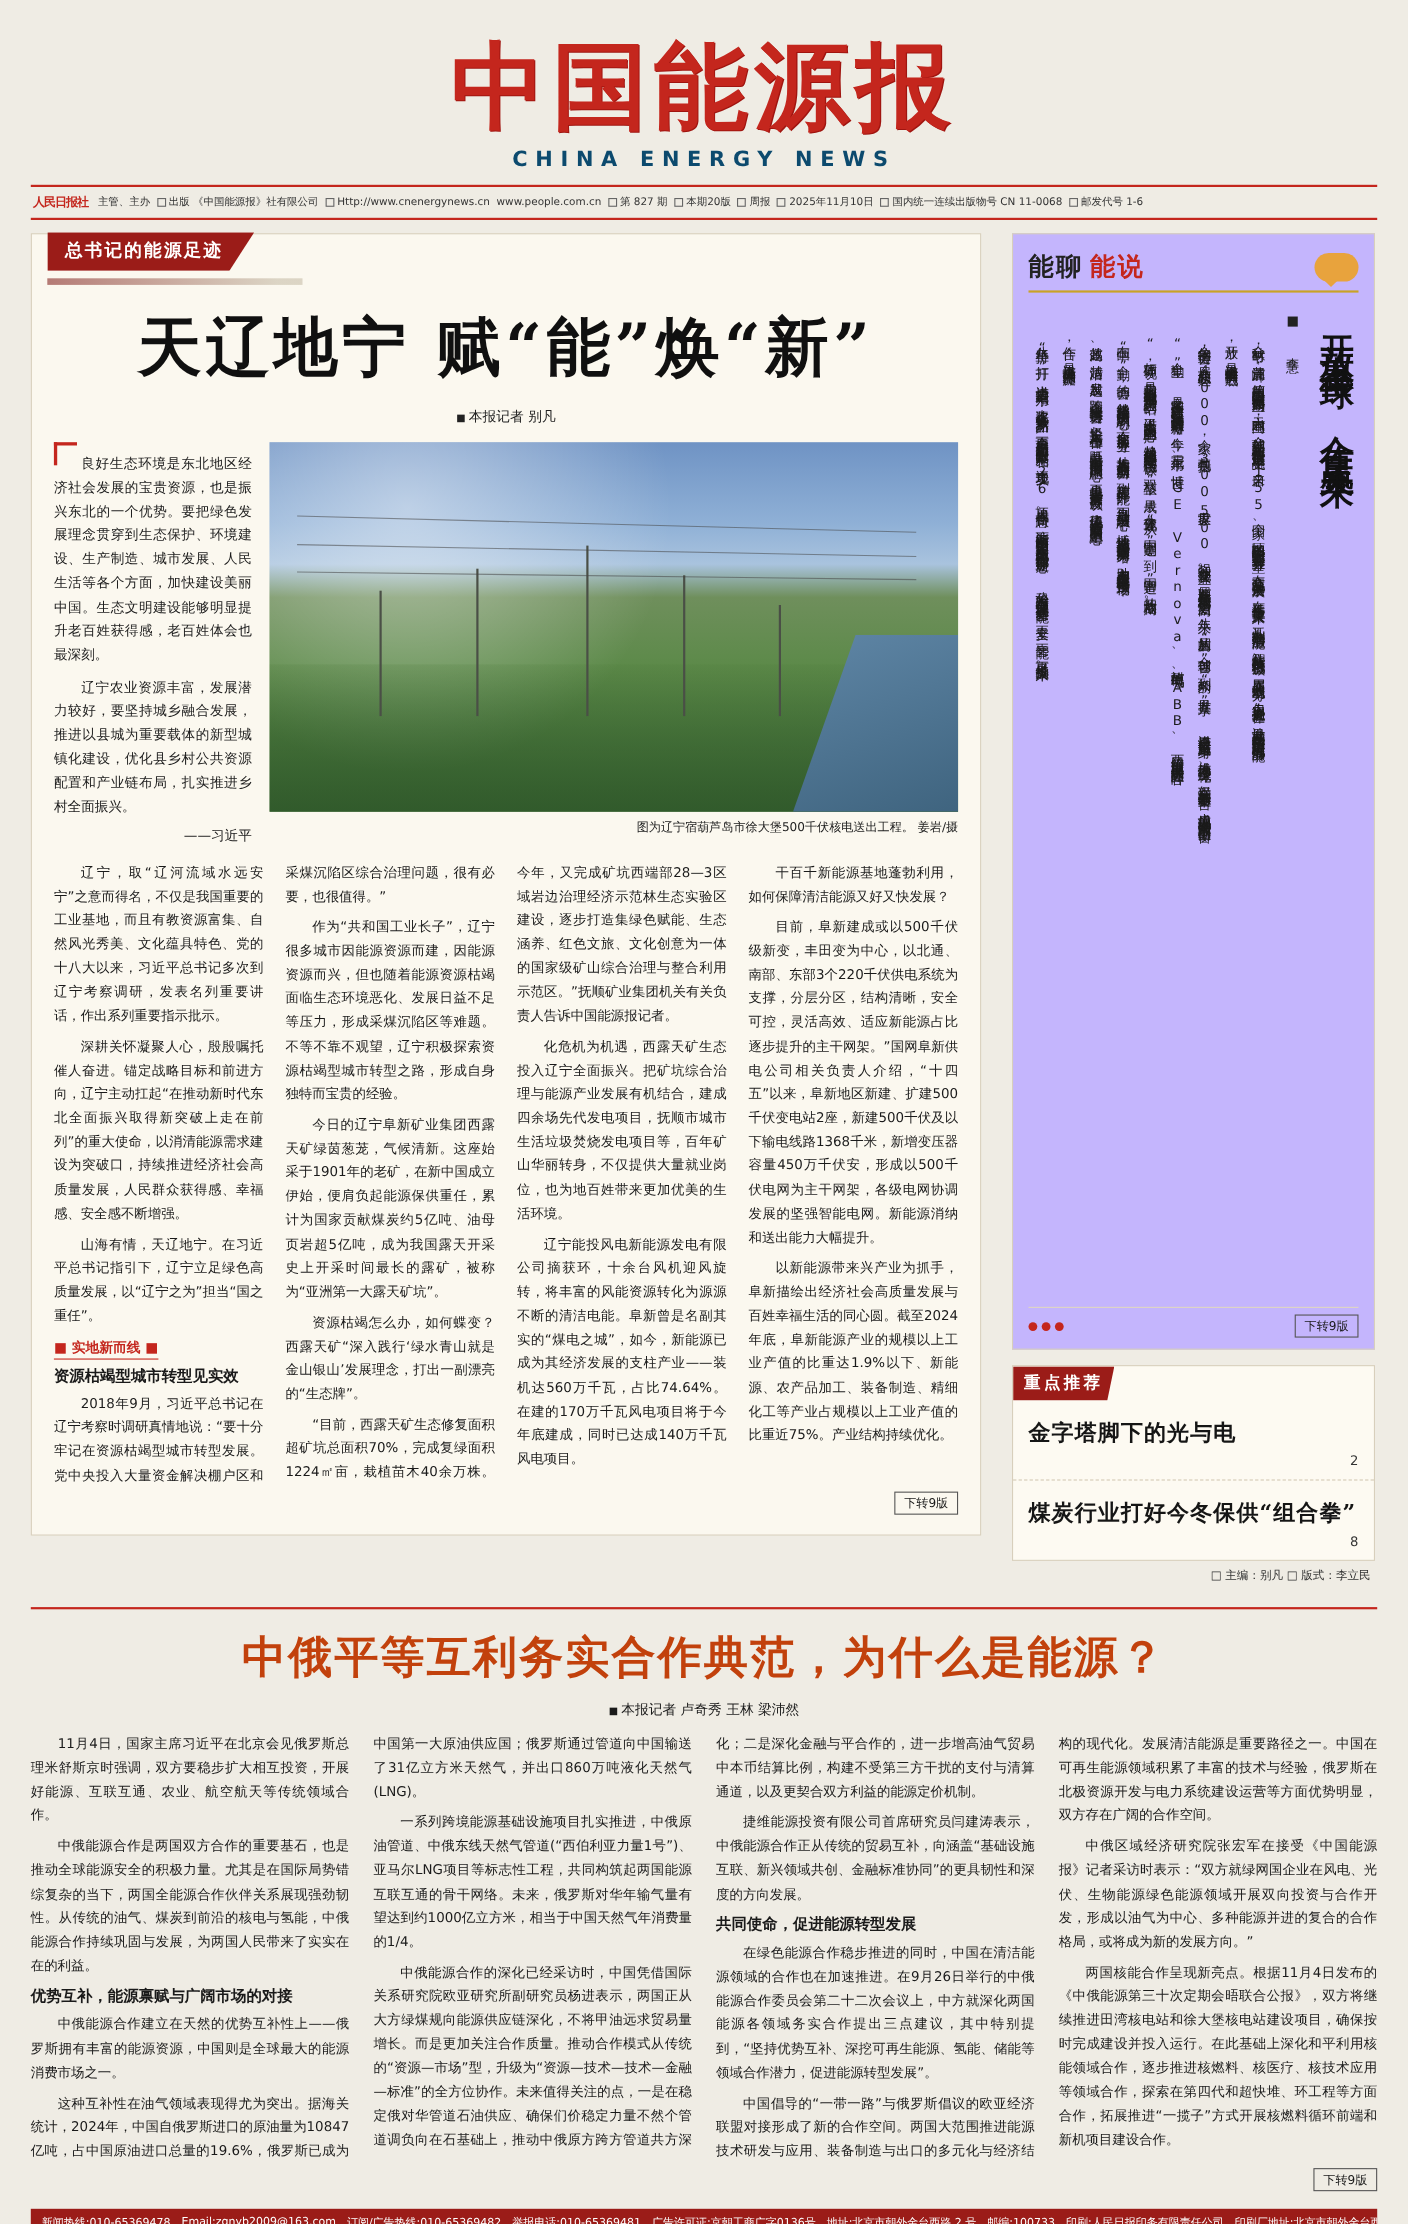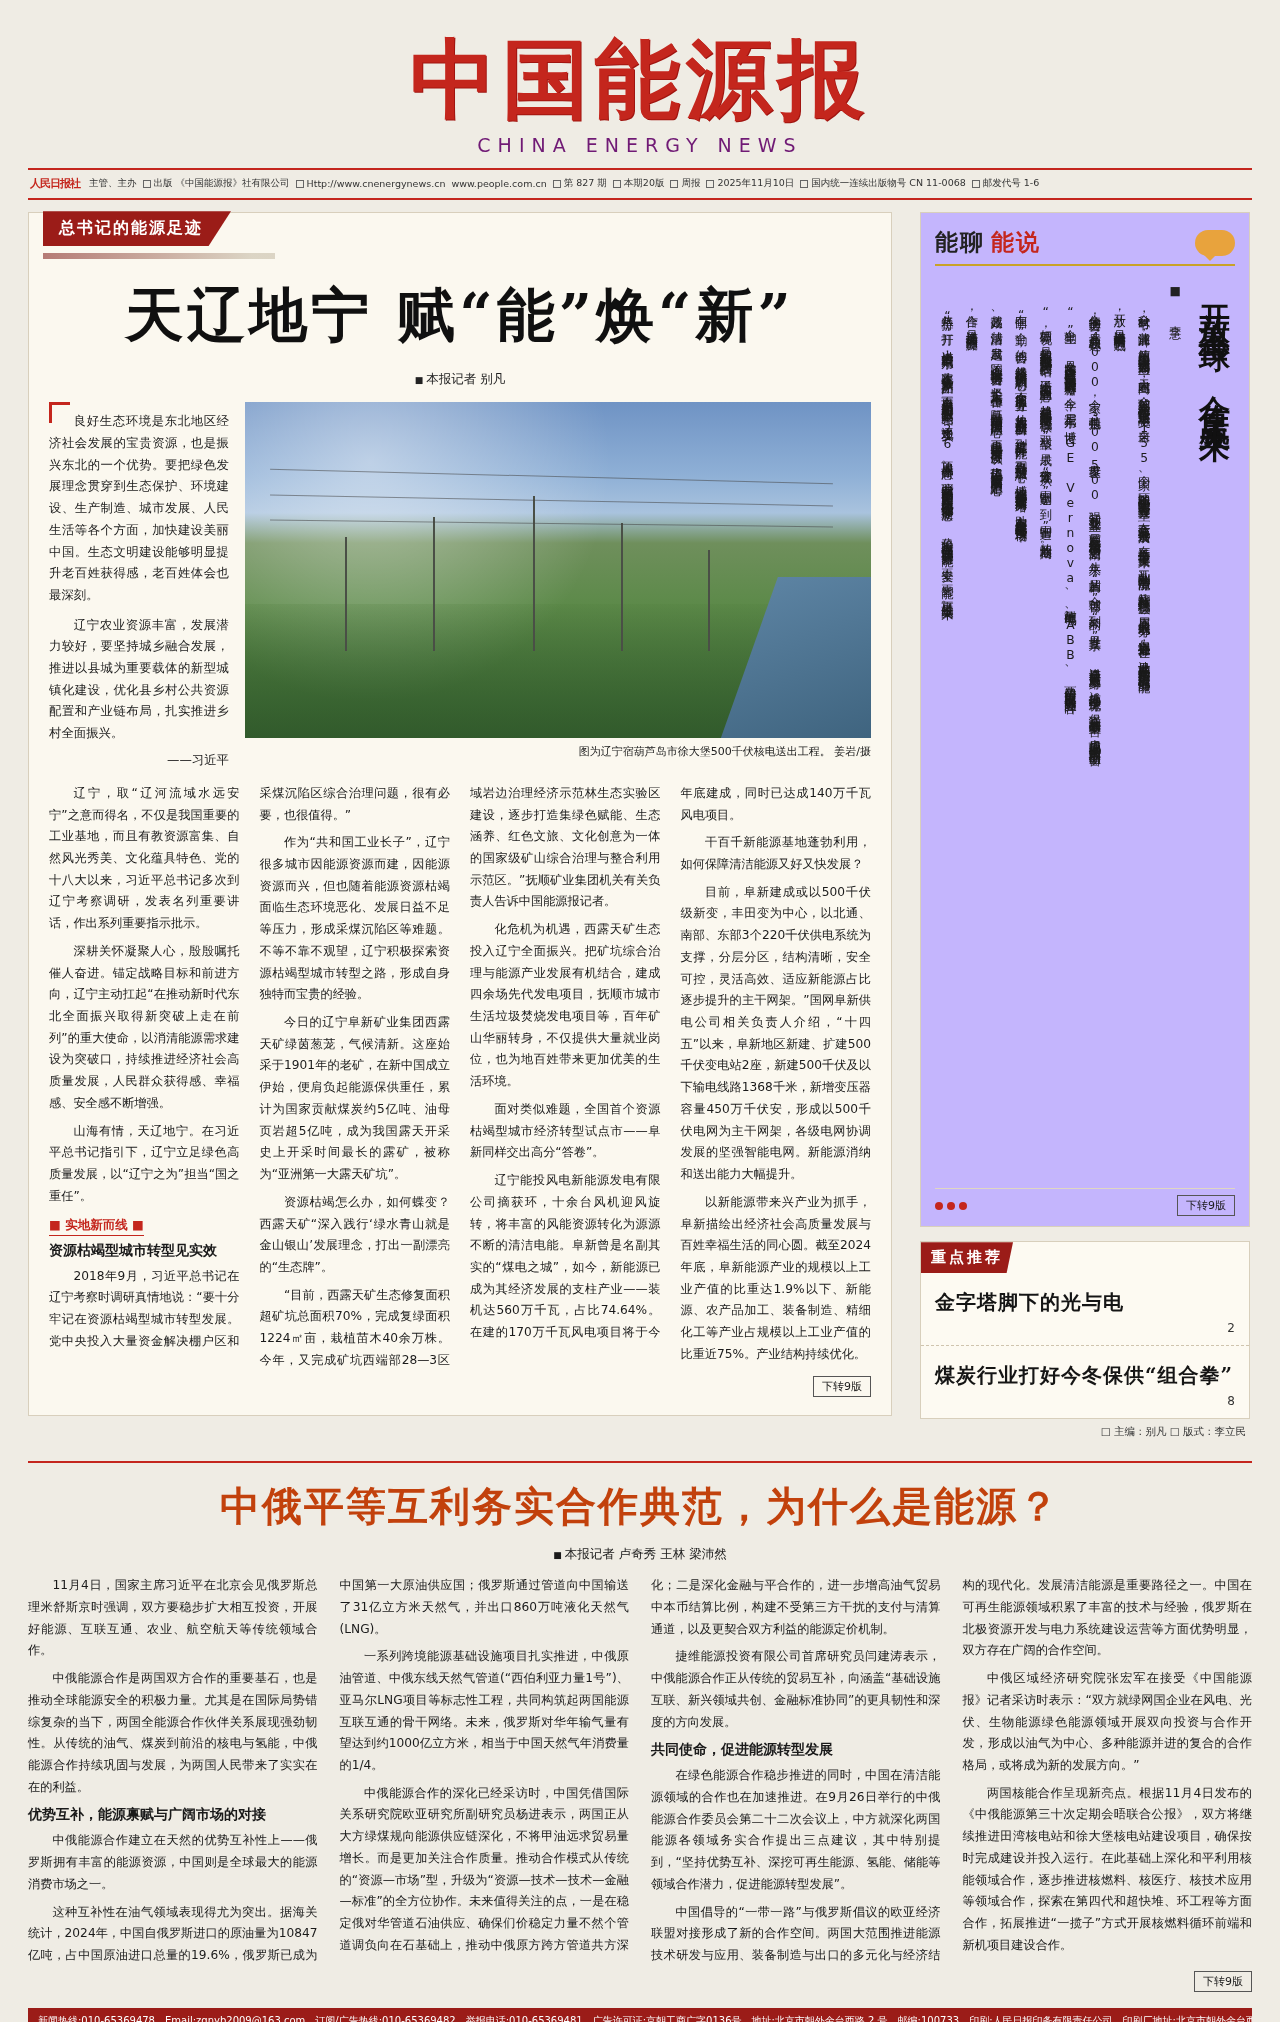--- a/index.html
+++ b/index.html
@@ -29,22 +29,22 @@
     font-size:86px;
     letter-spacing:6px;
     color:#c4261d;
     line-height:1.05;
     text-shadow:1px 1px 0 #a01510;
   }
   .masthead-en{
     margin-top:10px;
     font-size:19px;
     letter-spacing:7px;
-    font-weight:normal;
-    color:#701a75;
+    font-weight:bold;
+    color:#0c4a6e;
   }
   .masthead-rule{
     margin:12px auto 0 auto;
     width:100%;
     height:2px;
     background:#c4261d;
   }
 
   
   .infobar{
@@ -438,21 +438,20 @@
           <div class="subhead-mark">
             <span class="subhead-red">■ 实地新而线 ■</span>
           </div>
           <div class="subhead-black">资源枯竭型城市转型见实效</div>
           <p>2018年9月，习近平总书记在辽宁考察时调研真情地说：“要十分牢记在资源枯竭型城市转型发展。党中央投入大量资金解决棚户区和采煤沉陷区综合治理问题，很有必要，也很值得。”</p>
           <p>作为“共和国工业长子”，辽宁很多城市因能源资源而建，因能源资源而兴，但也随着能源资源枯竭面临生态环境恶化、发展日益不足等压力，形成采煤沉陷区等难题。不等不靠不观望，辽宁积极探索资源枯竭型城市转型之路，形成自身独特而宝贵的经验。</p>
           <p>今日的辽宁阜新矿业集团西露天矿绿茵葱茏，气候清新。这座始采于1901年的老矿，在新中国成立伊始，便肩负起能源保供重任，累计为国家贡献煤炭约5亿吨、油母页岩超5亿吨，成为我国露天开采史上开采时间最长的露矿，被称为“亚洲第一大露天矿坑”。</p>
           <p>资源枯竭怎么办，如何蝶变？西露天矿“深入践行‘绿水青山就是金山银山’发展理念，打出一副漂亮的“生态牌”。</p>
           <p>“目前，西露天矿生态修复面积超矿坑总面积70%，完成复绿面积1224㎡亩，栽植苗木40余万株。今年，又完成矿坑西端部28—3区域岩边治理经济示范林生态实验区建设，逐步打造集绿色赋能、生态涵养、红色文旅、文化创意为一体的国家级矿山综合治理与整合利用示范区。”抚顺矿业集团机关有关负责人告诉中国能源报记者。</p>
           <p>化危机为机遇，西露天矿生态投入辽宁全面振兴。把矿坑综合治理与能源产业发展有机结合，建成四余场先代发电项目，抚顺市城市生活垃圾焚烧发电项目等，百年矿山华丽转身，不仅提供大量就业岗位，也为地百姓带来更加优美的生活环境。</p>
-          <p>面对类似难题，全国首个资源枯竭型城市经济转型试点市——阜新同样交出高分“答卷”。</p>
           <p>辽宁能投风电新能源发电有限公司摘获环，十余台风机迎风旋转，将丰富的风能资源转化为源源不断的清洁电能。阜新曾是名副其实的“煤电之城”，如今，新能源已成为其经济发展的支柱产业——装机达560万千瓦，占比74.64%。在建的170万千瓦风电项目将于今年底建成，同时已达成140万千瓦风电项目。</p>
           <p>干百千新能源基地蓬勃利用，如何保障清洁能源又好又快发展？</p>
           <p>目前，阜新建成或以500千伏级新变，丰田变为中心，以北通、南部、东部3个220千伏供电系统为支撑，分层分区，结构清晰，安全可控，灵活高效、适应新能源占比逐步提升的主干网架。”国网阜新供电公司相关负责人介绍，“十四五”以来，阜新地区新建、扩建500千伏变电站2座，新建500千伏及以下输电线路1368千米，新增变压器容量450万千伏安，形成以500千伏电网为主干网架，各级电网协调发展的坚强智能电网。新能源消纳和送出能力大幅提升。</p>
           <p>以新能源带来兴产业为抓手，阜新描绘出经济社会高质量发展与百姓幸福生活的同心圆。截至2024年底，阜新能源产业的规模以上工业产值的比重达1.9%以下、新能源、农产品加工、装备制造、精细化工等产业占规模以上工业产值的比重近75%。产业结构持续优化。</p>
           <p></p>
         </div>
         <div class="jump-note">
           <span class="jump-box">下转9版</span>
         </div>
       </div>

